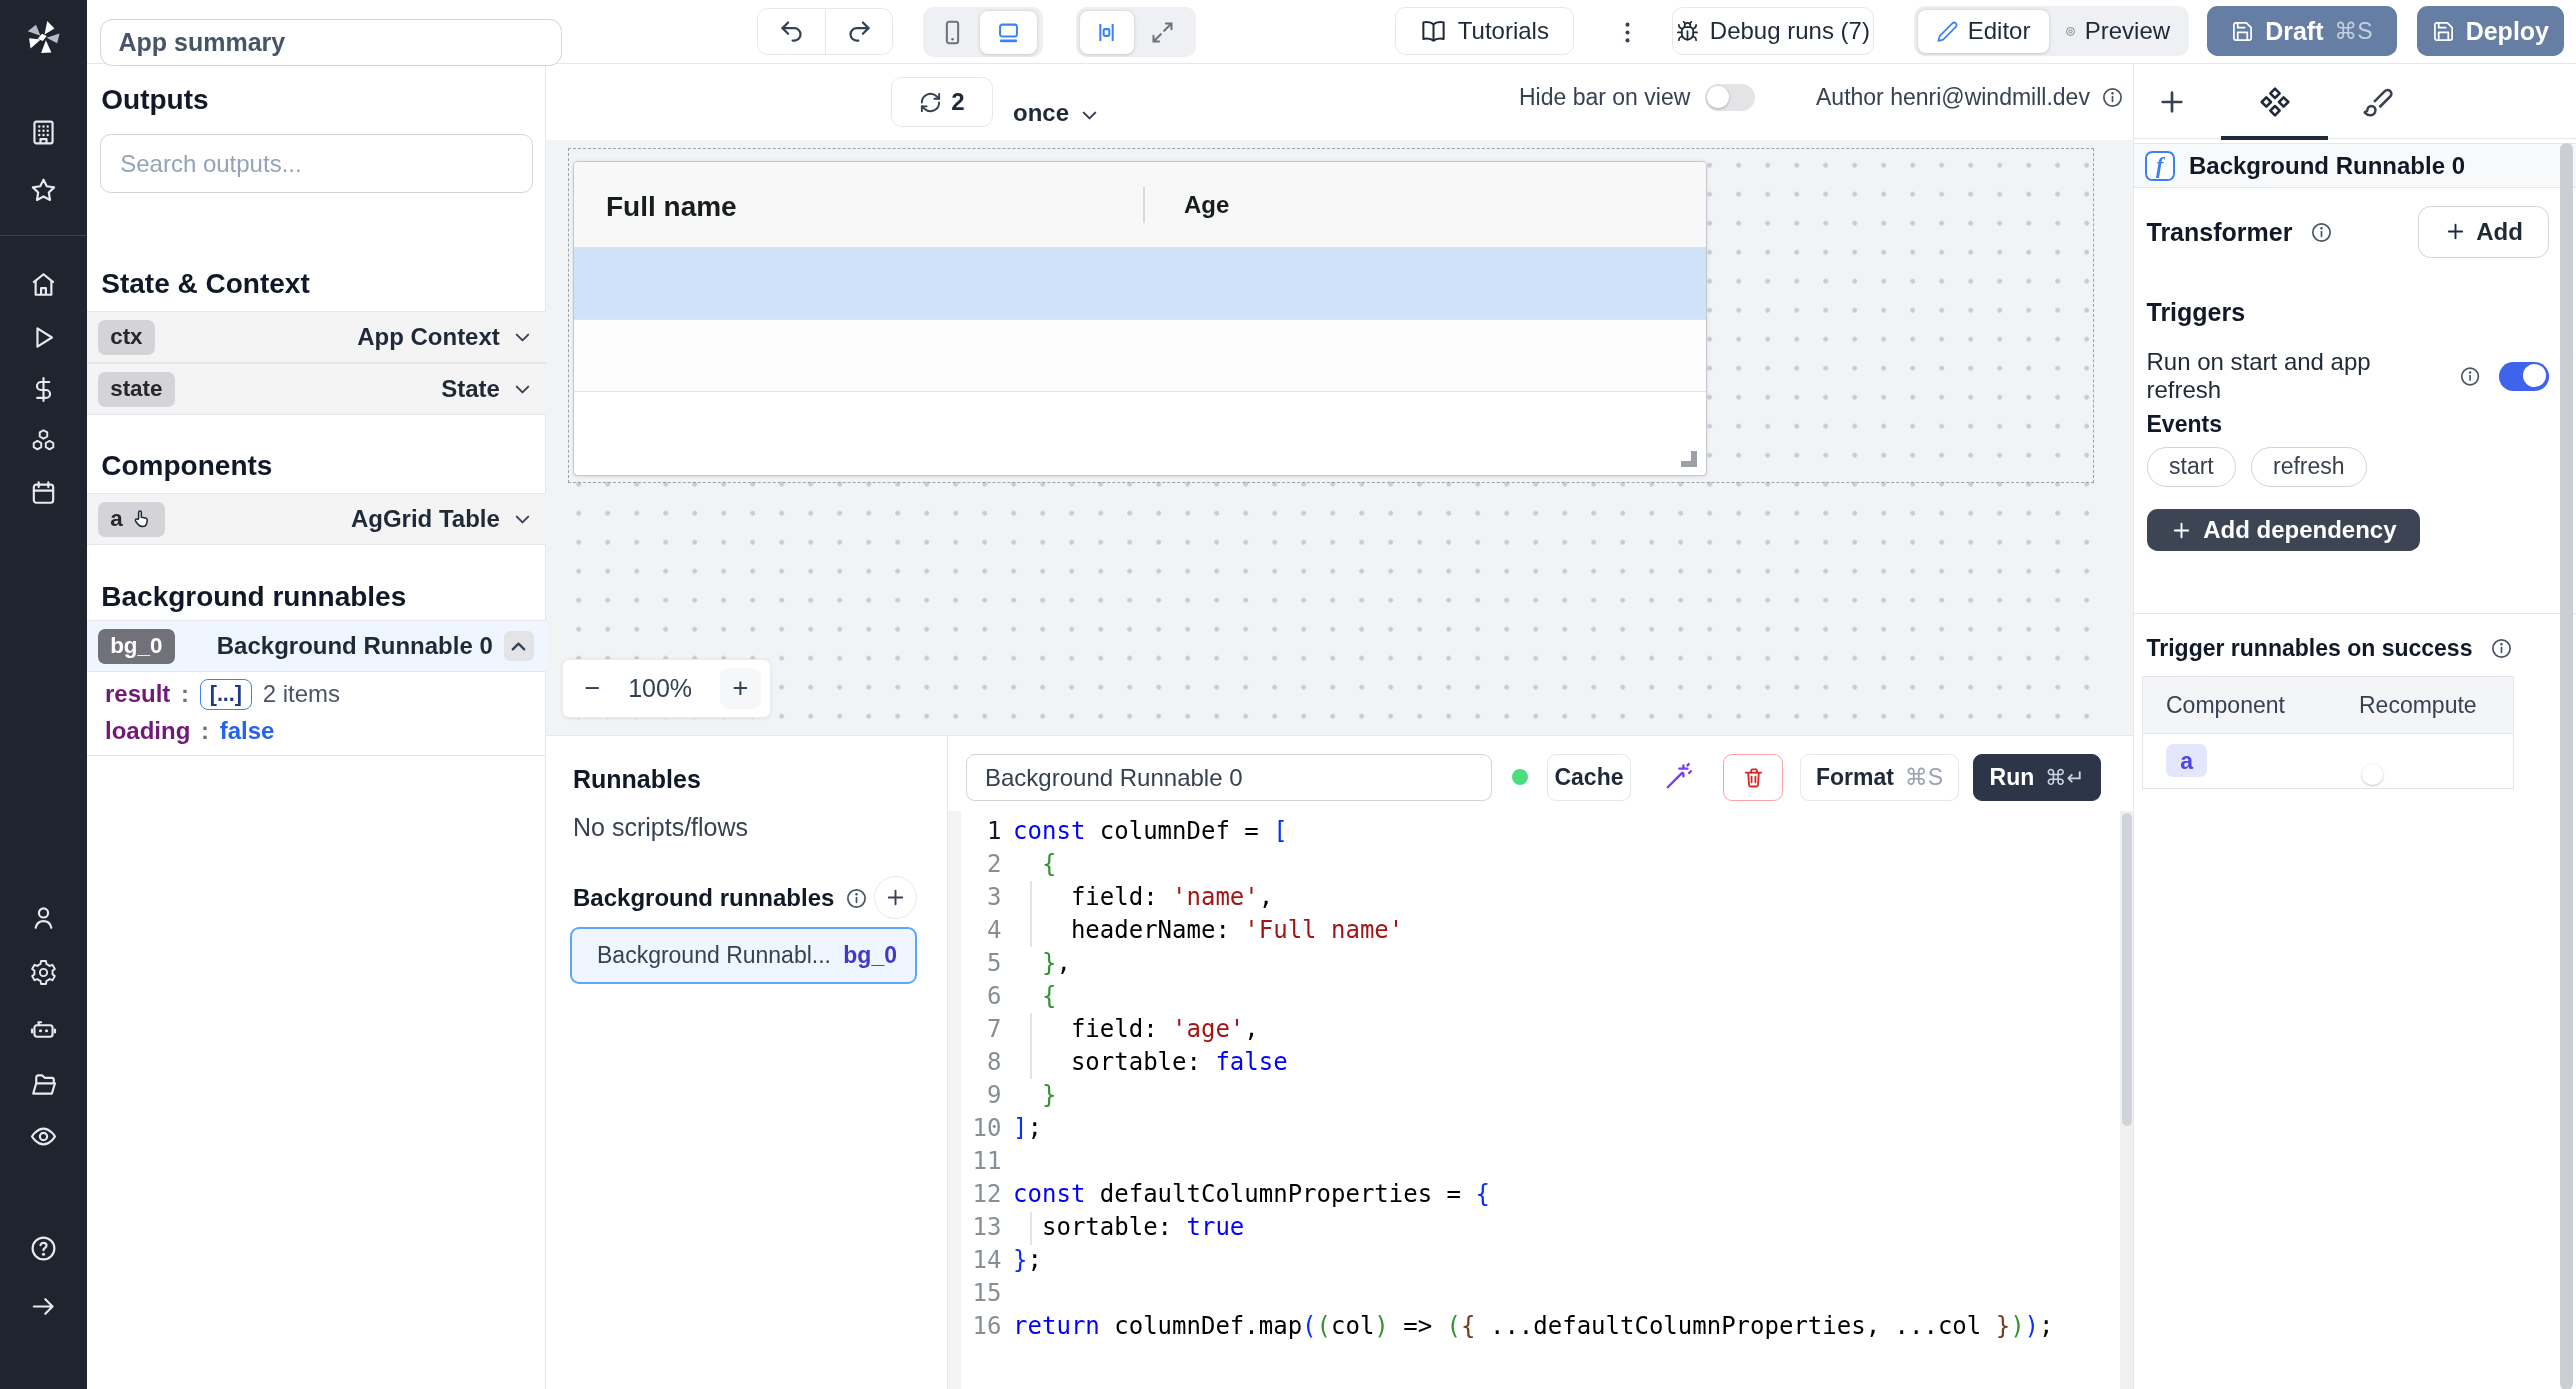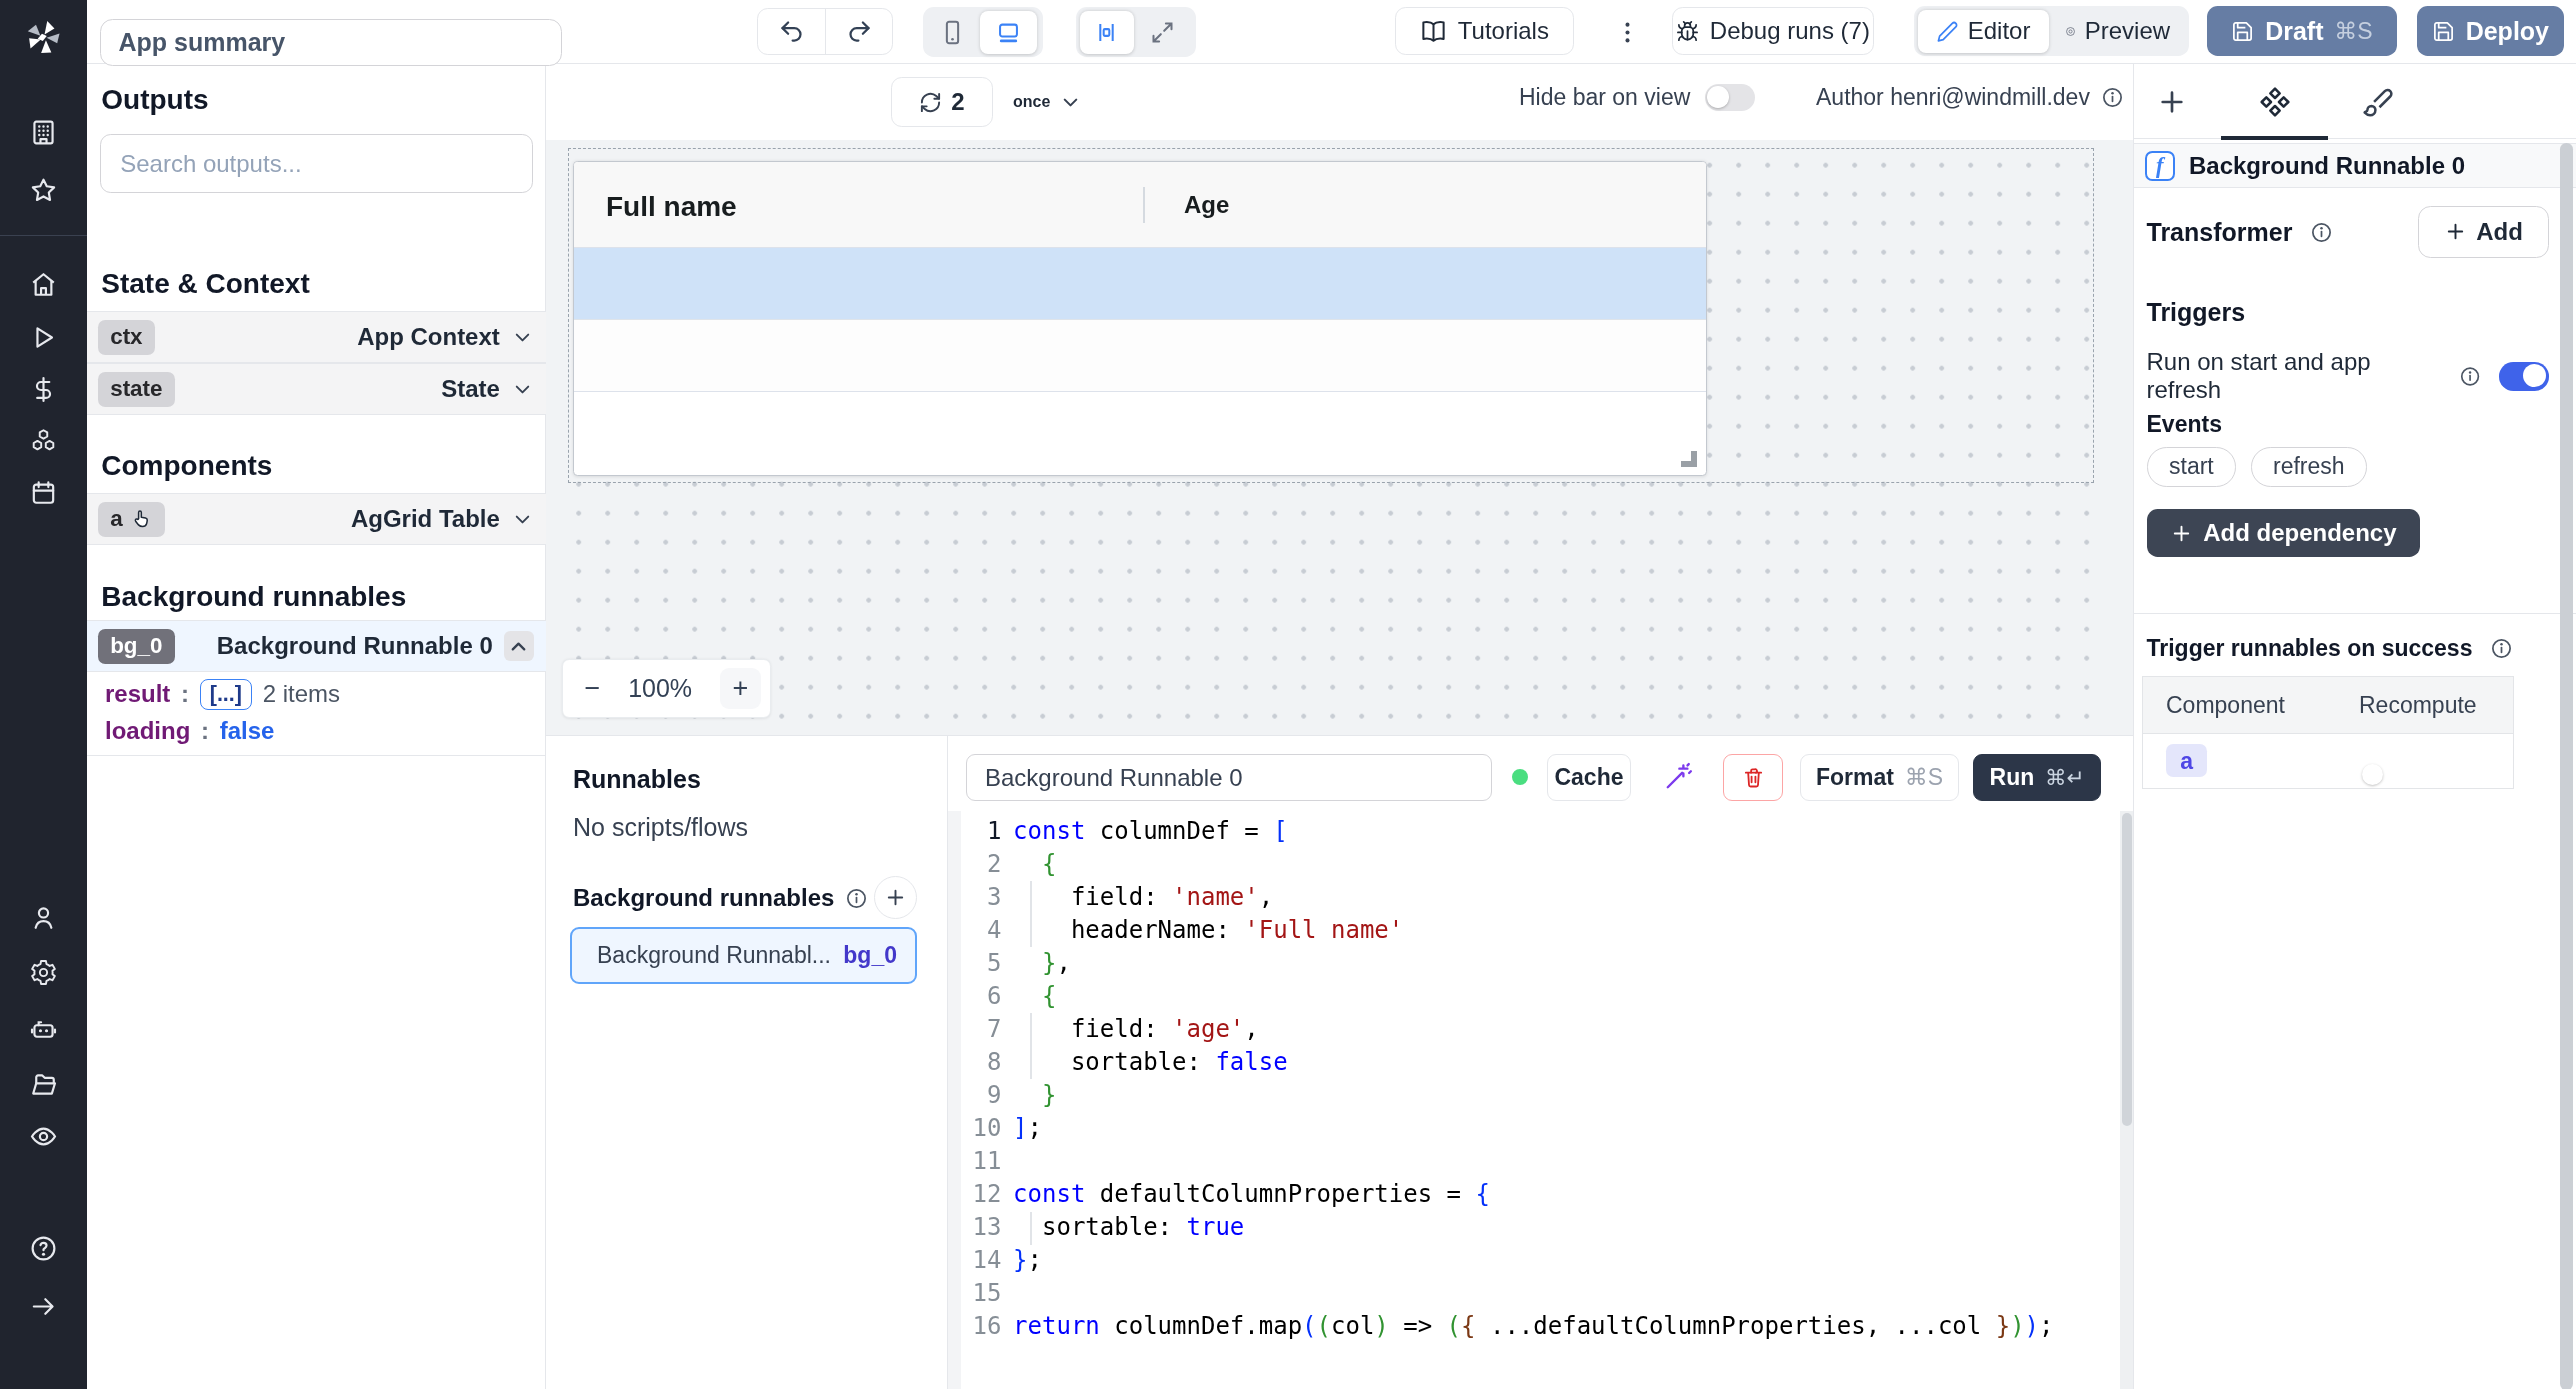--- a/index.html
+++ b/index.html
@@ -47,21 +47,21 @@
   .kv .k { font-weight:600; color:#701a75; }
   .kv .colon { color:#6b7280; font-weight:700; }
   .arr-badge { border:1.8px solid #3b82f6; color:#1e3a8a; border-radius:8px; font-weight:700; font-size:21.5px; padding:1.8px 9px; cursor:pointer; }
   .kv .muted { color:#4b5563; }
   .kv .blue { color:#2563eb; font-weight:700; }
 
   
   .canvas { position:absolute; left:546px; top:64px; width:1588px; bottom:0; }
   .canvas-topstrip { position:absolute; left:0; top:0; width:1588px; height:76px; background:#fff; }
   .refresh-box { position:absolute; left:345px; top:13.4px; width:102px; height:50px; border:1.8px solid #e5e7eb; border-radius:10.7px; background:#fff; display:flex; align-items:center; justify-content:center; gap:9px; font-size:24px; font-weight:600; color:#1f2937; cursor:pointer; }
-  .once-dd { position:absolute; left:467px; top:13.4px; height:50px; display:flex; align-items:center; gap:9px; font-size:16px; font-weight:600; color:#1f2937; cursor:pointer; }
+  .once-dd { position:absolute; left:467px; top:13.4px; height:50px; display:flex; align-items:flex-end; gap:9px; font-size:24px; font-weight:600; color:#1f2937; cursor:pointer; }
   .hidebar { position:absolute; left:973px; top:19.7px; display:flex; align-items:center; gap:14.3px; font-size:23px; color:#374151; }
   .author { position:absolute; left:1270px; top:19.7px; display:flex; align-items:center; gap:10.7px; font-size:23px; color:#374151; }
   .tog { width:50px; height:27px; border-radius:13.4px; position:relative; cursor:pointer; }
   .tog.off { background:#e4e4e7; }
   .tog.off .knob { position:absolute; left:2.7px; top:2.7px; width:21.5px; height:21.5px; background:#fff; border-radius:50%; box-shadow:0 0.9px 2.7px rgba(0,0,0,.25); }
   .tog.on { background:#3f63ea; }
   .tog.on .knob { position:absolute; right:2.7px; top:2.7px; width:23px; height:23px; background:#fff; border-radius:50%; }
 
   .canvas-grid { position:absolute; left:0; top:76px; width:1588px; height:595px; background:#f1f3f5; overflow:hidden; }
   .dots { position:absolute; left:10.7px; top:0; width:1553px; height:595px;
@@ -122,21 +122,21 @@
   .rp-underline { position:absolute; left:87px; top:72px; width:107px; height:3.6px; background:#1f2937; }
   .rp-header { position:absolute; left:0; top:79px; width:100%; height:45px; background:#f8f9fa; border-top:1.8px solid #e5e7eb; border-bottom:1.8px solid #e5e7eb; display:flex; align-items:center; padding-left:10.7px; gap:14.3px; }
   .ficon { width:30px; height:30px; border:2.7px solid #3b82f6; border-radius:7.2px; background:#fff; color:#3b82f6; display:flex; align-items:center; justify-content:center; font-family:"Liberation Serif",serif; font-style:italic; font-weight:700; font-size:22.4px; }
   .rp-header .t { font-size:24px; font-weight:700; color:#111827; }
   .rp-row { position:absolute; left:12.5px; right:27px; display:flex; align-items:center; gap:18px; }
   .rp-h1 { font-size:25px; font-weight:700; color:#111827; }
   .rp-h2 { font-size:23px; font-weight:700; color:#111827; }
   .info { color:#4b5563; }
   .add-btn { position:absolute; right:0; top:-12.5px; height:52px; width:131px; border:1.8px solid #d4d4d8; border-radius:12.5px; background:#fff; display:flex; align-items:center; justify-content:center; gap:9px; font-size:24px; font-weight:600; color:#1f2937; cursor:pointer; }
   .chip { border:1.8px solid #d4d4d8; border-radius:19.7px; background:#fff; padding:5.4px 21.5px; font-size:23px; font-weight:500; color:#374151; }
-  .dep-btn { position:absolute; left:12.5px; top:445px; height:48px; background:#3d4554; color:#fff; border-radius:10.7px; display:flex; align-items:center; gap:10.7px; padding:0 23px; font-size:24px; font-weight:600; cursor:pointer; }
+  .dep-btn { position:absolute; left:12.5px; top:445px; height:42px; background:#3d4554; color:#fff; border-radius:10.7px; display:flex; align-items:center; gap:10.7px; padding:0 23px; font-size:24px; font-weight:600; cursor:pointer; }
   .rp-div { position:absolute; left:0; top:549px; width:100%; border-top:1.8px solid #e5e7eb; }
   .rp-table { position:absolute; left:8px; top:612px; width:372px; border:1.8px solid #e3e5e8; }
   .rp-table .thead { display:flex; background:#f4f5f6; border-bottom:1.8px solid #e3e5e8; height:57px; align-items:center; }
   .rp-table .thead div { font-size:23px; color:#374151; font-weight:500; }
   .rp-table .trow { display:flex; background:#fff; height:54px; align-items:center; }
   .c1 { width:193px; padding-left:23px; }
   .c2 { flex:1; padding-left:23px; }
   .badge-indigo { background:#e4e6fb; color:#4f46e5; font-weight:700; font-size:23px; border-radius:7.2px; padding:3.6px 14.3px; }
   .rp-scroll { position:absolute; right:2.7px; top:79px; bottom:0; width:13.4px; background:#cbcfd4; border-radius:6.3px; }
 </style>

